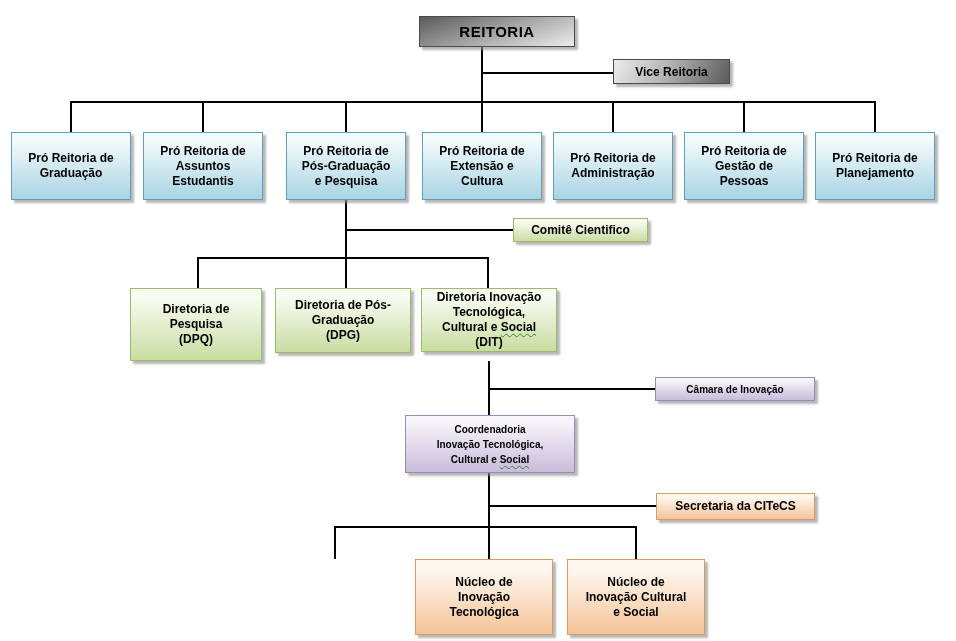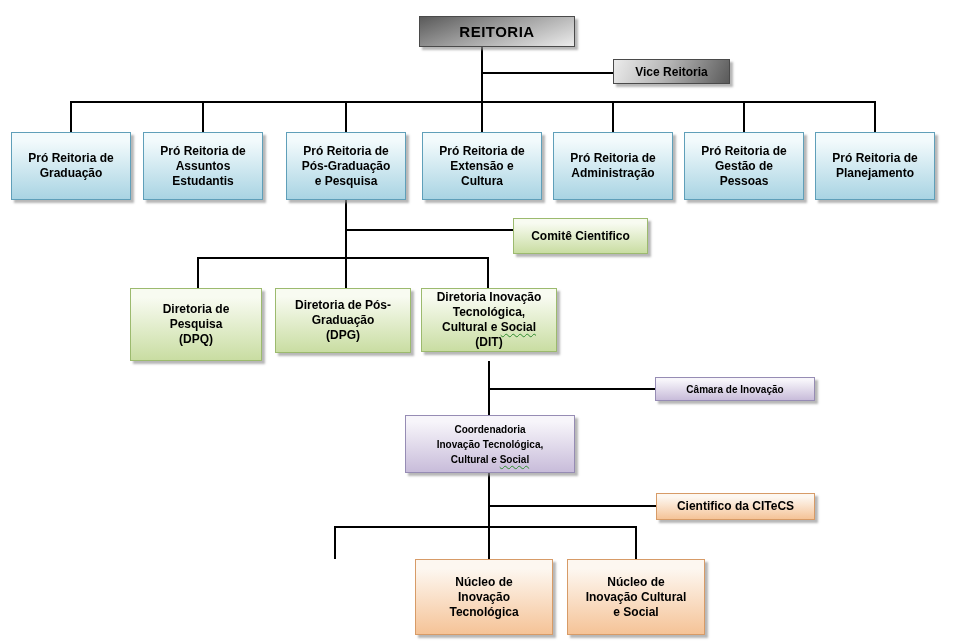--- a/index.html
+++ b/index.html
@@ -94,21 +94,21 @@
   <div class="node tier-blue" style="left:553px; top:132px; width:120px; height:68px;">
     <span>Pró Reitoria de<br>Administração</span>
   </div>
   <div class="node tier-blue" style="left:684px; top:132px; width:120px; height:68px;">
     <span>Pró Reitoria de<br>Gestão de<br>Pessoas</span>
   </div>
   <div class="node tier-blue" style="left:815px; top:132px; width:120px; height:68px;">
     <span>Pró Reitoria de<br>Planejamento</span>
   </div>
 
-  <div class="node tier-green" style="left:513px; top:218px; width:135px; height:36px;">
+  <div class="node tier-green" style="left:513px; top:218px; width:135px; height:24px;">
     <span>Comitê Cientifico</span>
   </div>
 
   <div class="node tier-green" style="left:130px; top:288px; width:132px; height:73px;">
     <span>Diretoria de<br>Pesquisa<br>(DPQ)</span>
   </div>
   <div class="node tier-green" style="left:275px; top:288px; width:136px; height:65px;">
     <span>Diretoria de Pós-<br>Graduação<br>(DPG)</span>
   </div>
   <div class="node tier-green" style="left:421px; top:288px; width:136px; height:64px;">
@@ -117,21 +117,21 @@
 
   <div class="node tier-purple" style="left:655px; top:377px; width:160px; height:24px;">
     <span>Câmara de Inovação</span>
   </div>
 
   <div class="node tier-purple" style="left:405px; top:415px; width:170px; height:58px;justify-content:center;">
     <span>Coordenadoria<br>Inovação Tecnológica,<br>Cultural e <span class="sq">Social</span></span>
   </div>
 
   <div class="node tier-orange" style="left:656px; top:493px; width:159px; height:27px;">
-    <span>Cientifico da CITeCS</span>
+    <span>Secretaria da CITeCS</span>
   </div>
 
   <div class="node tier-orange" style="left:415px; top:559px; width:138px; height:76px;">
     <span>Núcleo de<br>Inovação<br>Tecnológica</span>
   </div>
   <div class="node tier-orange" style="left:567px; top:559px; width:138px; height:76px;">
     <span>Núcleo de<br>Inovação Cultural<br>e Social</span>
   </div>
 
 </div>

